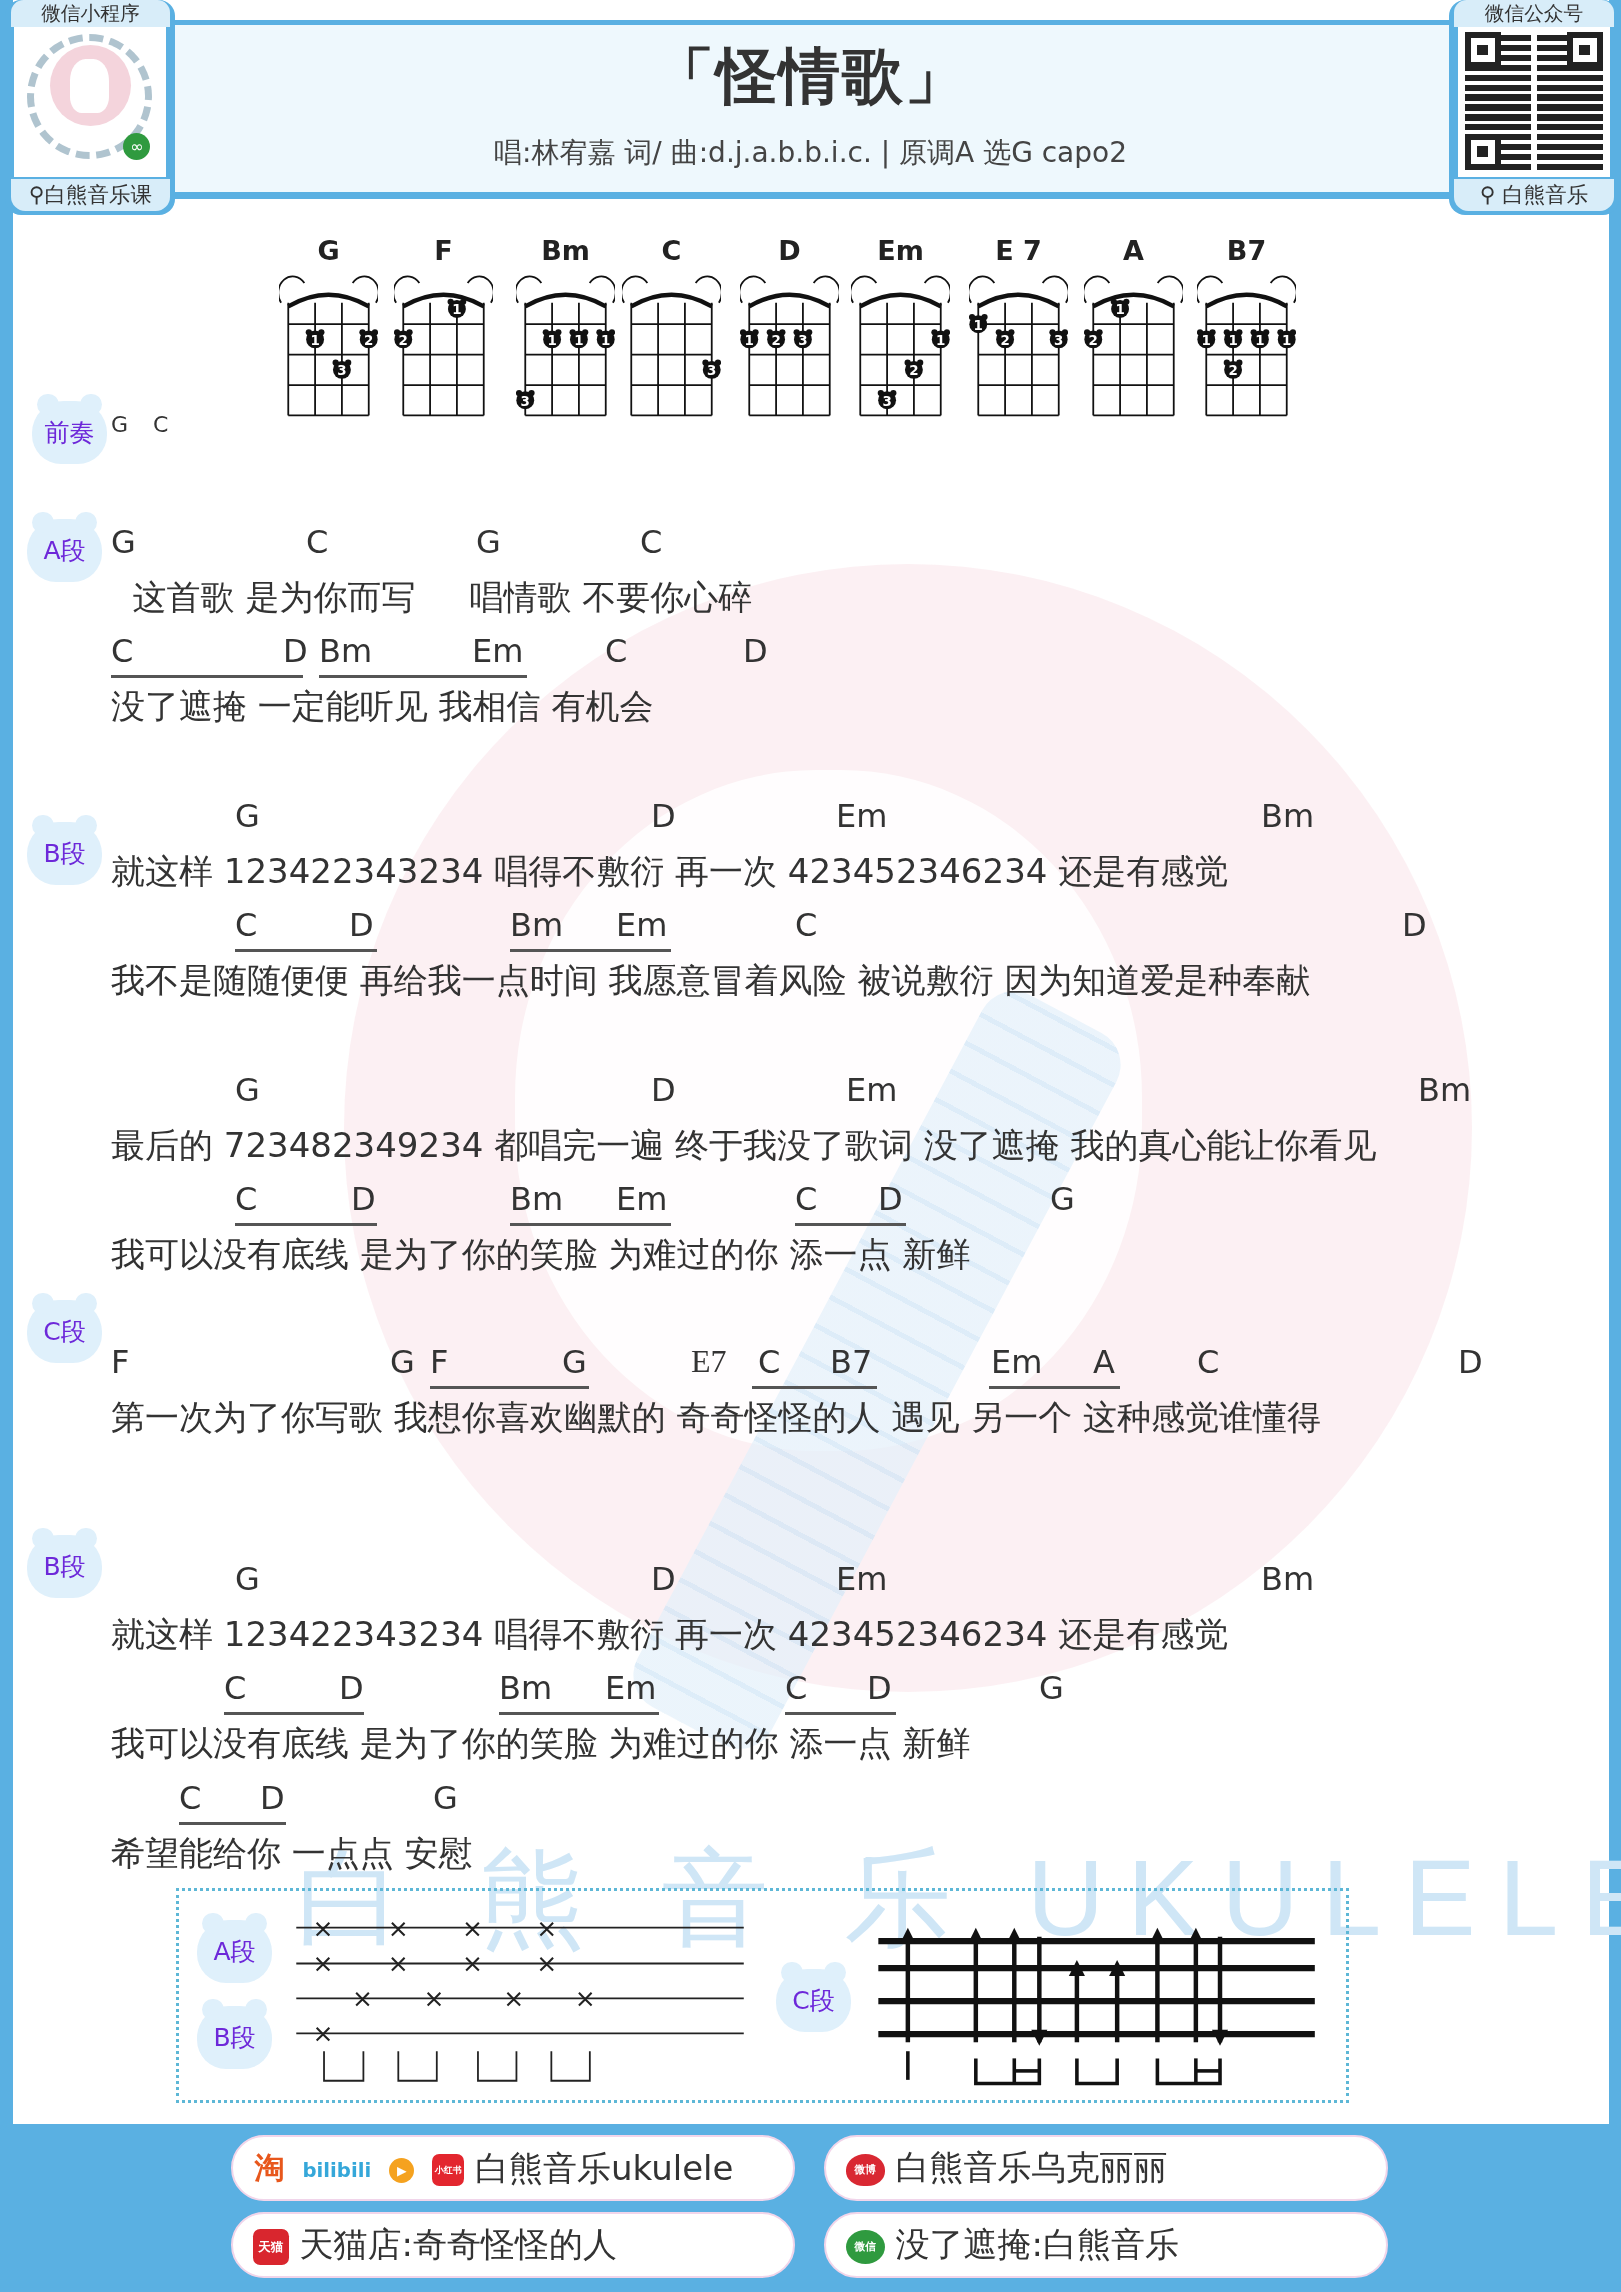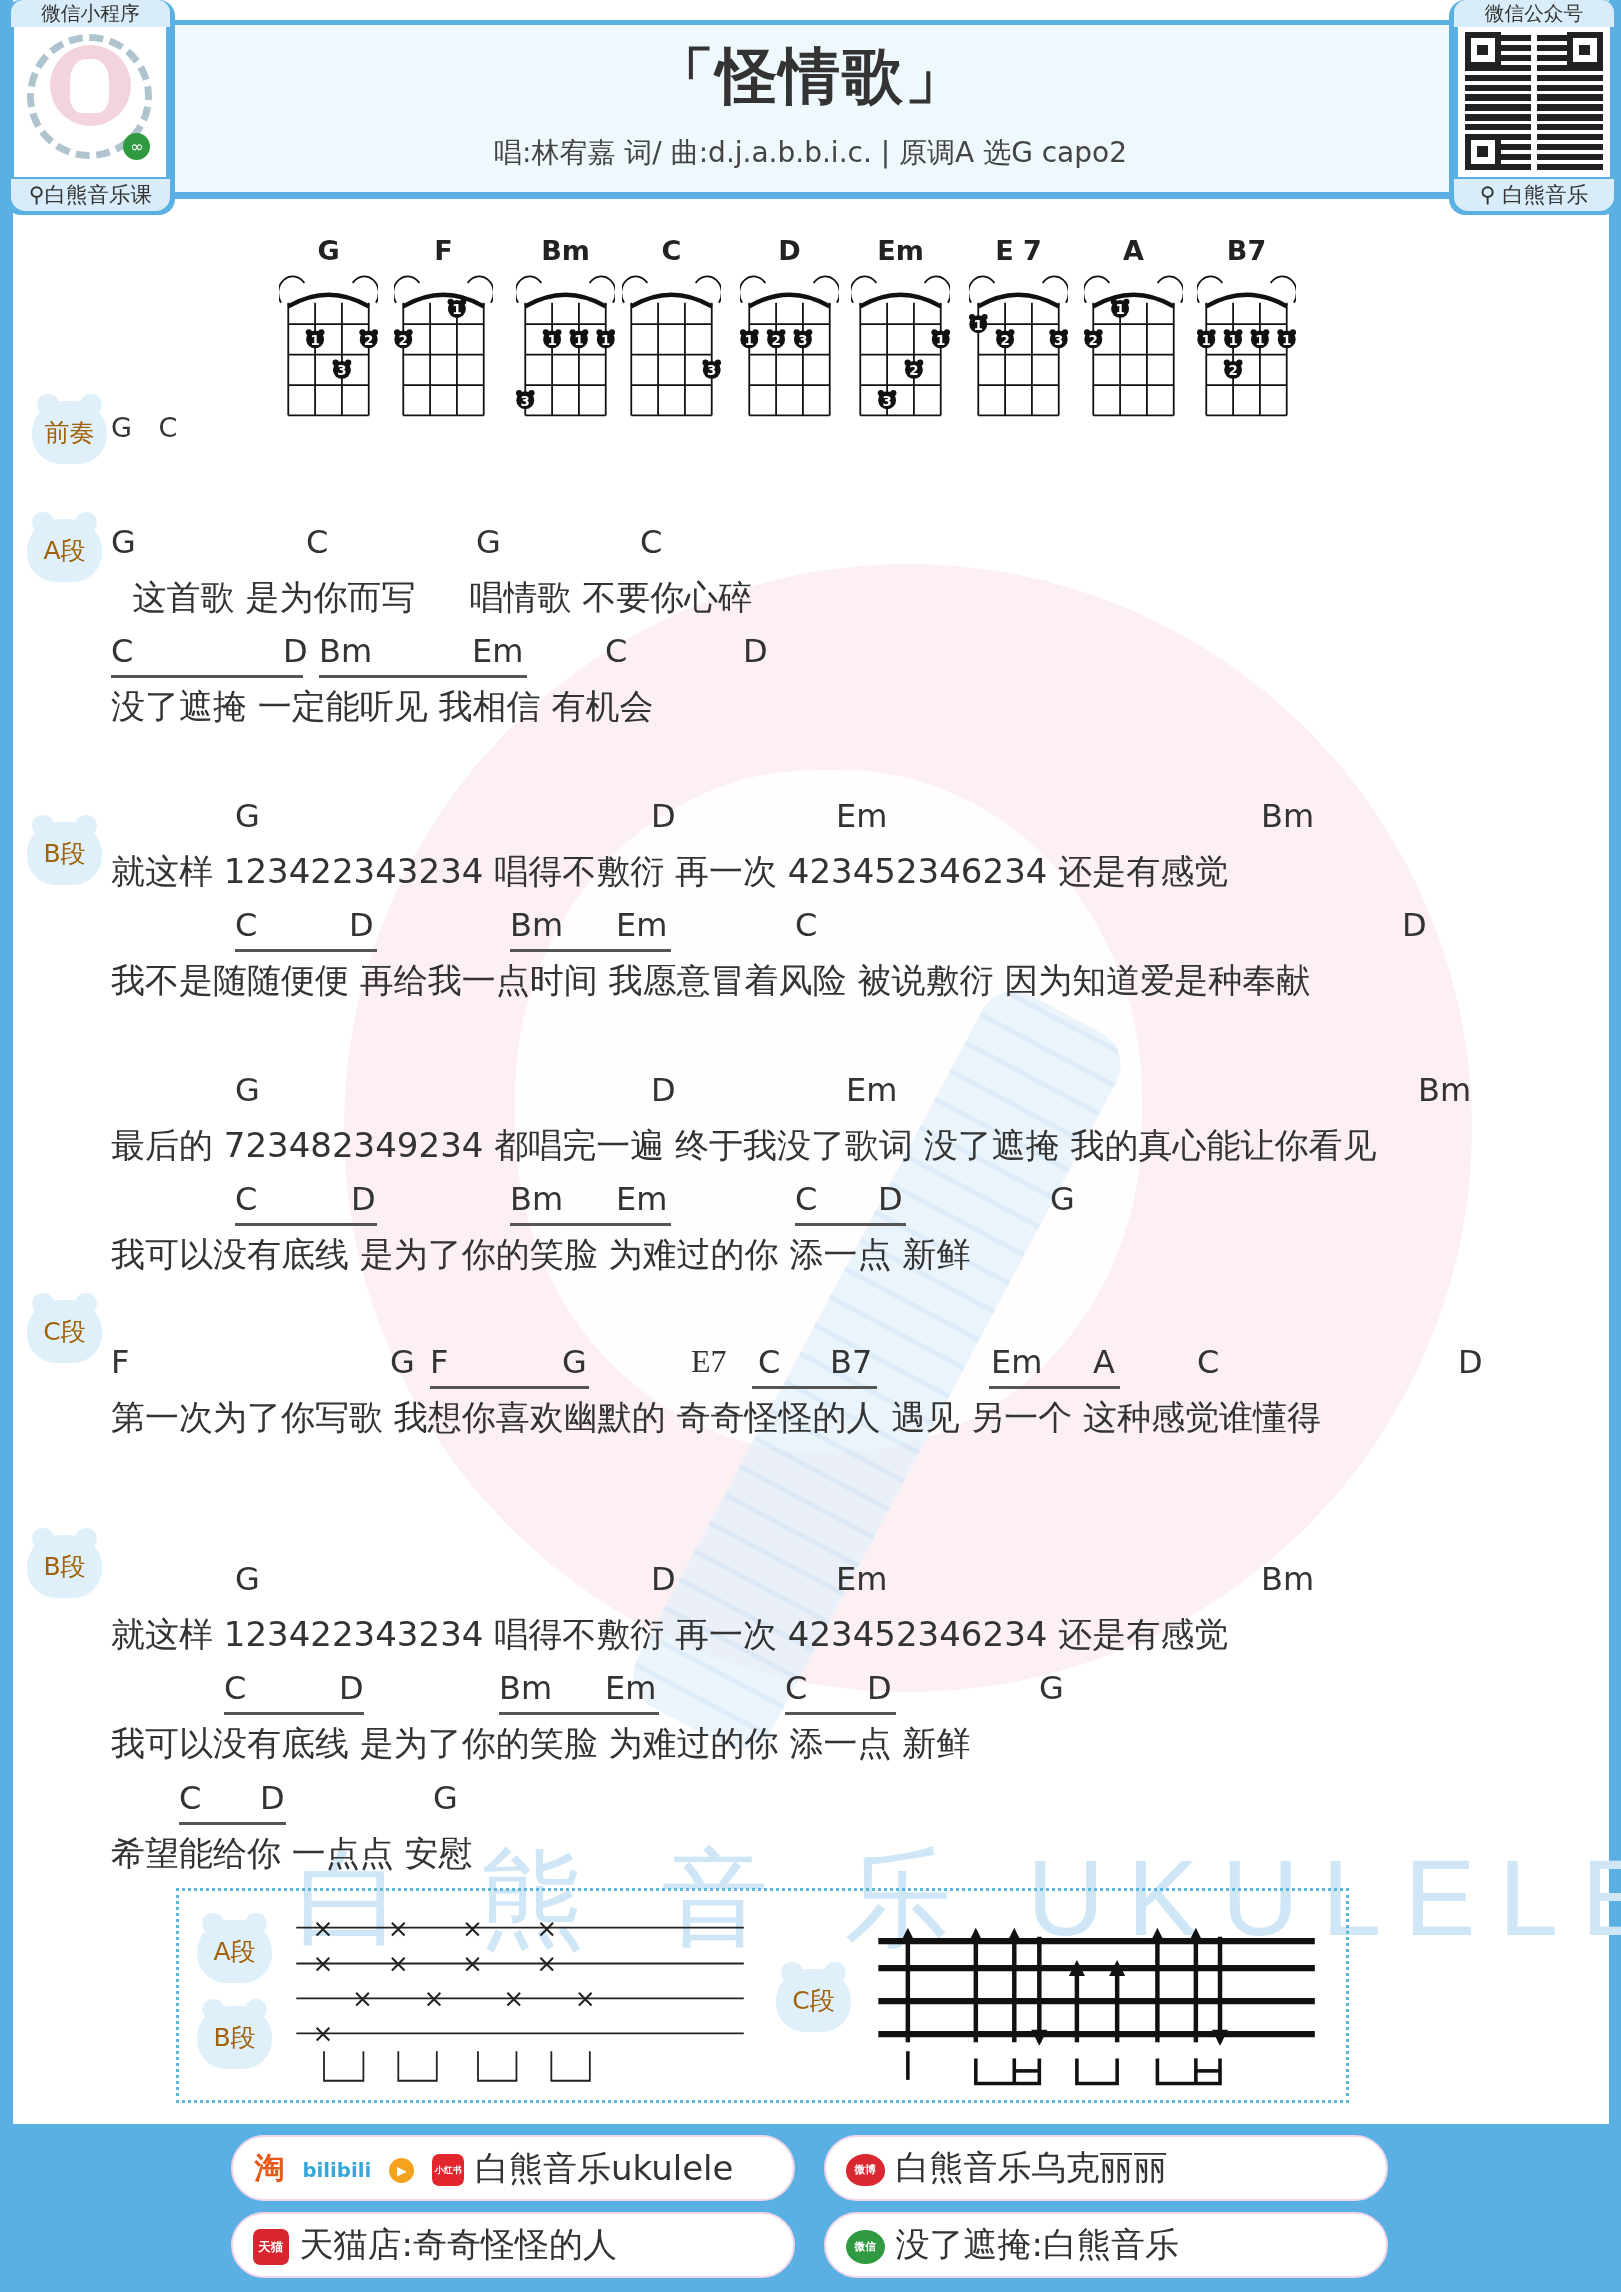--- a/index.html
+++ b/index.html
@@ -102,21 +102,21 @@
     position: absolute; top: 235px; width: 99px; height: 179px;
   }
   .chord .name {
     position: absolute; left: 0; width: 99px; top: 0; text-align: center;
     font-size: 27px; font-weight: bold; color: #222;
   }
   .chord svg { position: absolute; left: 0; top: 32px; }
   
   .badge {
     position: absolute; width: 75px; height: 63px; border-radius: 32px 32px 29px 29px;
-    background: #dff0fb; color: #a16207; font-size: 25px; text-align: center; line-height: 63px;
+    background: #dff0fb; color: #6d28d9; font-size: 25px; text-align: center; line-height: 63px;
   }
   .badge::before, .badge::after {
     content: ""; position: absolute; top: -7.2px; width: 21.5px; height: 21.5px; border-radius: 50%;
     background: #dff0fb;
   }
   .badge::before { left: 5.4px; } .badge::after { right: 5.4px; }
   
   .chord-lbl {
     position: absolute; font-size: 32px; color: #333; white-space: nowrap;
     font-family: "DejaVu Sans", sans-serif;
@@ -423,21 +423,21 @@
         <text x="100" y="87" font-size="15" fill="#fff" text-anchor="middle" font-family="DejaVu Sans, sans-serif" font-weight="bold">1</text>
         <circle cx="40" cy="115" r="10" fill="#111"></circle>
         <circle cx="33" cy="107" r="3.5" fill="#111"></circle>
         <circle cx="47" cy="107" r="3.5" fill="#111"></circle>
         <text x="40" y="121" font-size="15" fill="#fff" text-anchor="middle" font-family="DejaVu Sans, sans-serif" font-weight="bold">2</text>
       </svg>
     </div>
   </div>
 
 <div class="badge" style="left:32px;top:401px;">前奏</div>
-<div class="chord-lbl" style="left:111px;top:412px;font-size:27px;word-spacing:18px;">G   C</div>
+<div class="chord-lbl" style="left:111px;top:412px;font-size:22px;word-spacing:18px;">G   C</div>
 <div class="badge" style="left:27px;top:519px;">A段</div>
 <div class="badge" style="left:27px;top:822px;">B段</div>
 <div class="badge" style="left:27px;top:1300px;">C段</div>
 <div class="badge" style="left:27px;top:1535px;">B段</div>
 
 <div id="lyrics">
     <div class="chord-lbl" style="left: 111px; top: 523px;">G</div>
     <div class="chord-lbl" style="left: 306px; top: 523px;">C</div>
     <div class="chord-lbl" style="left: 476px; top: 523px;">G</div>
     <div class="chord-lbl" style="left: 640px; top: 523px;">C</div>

